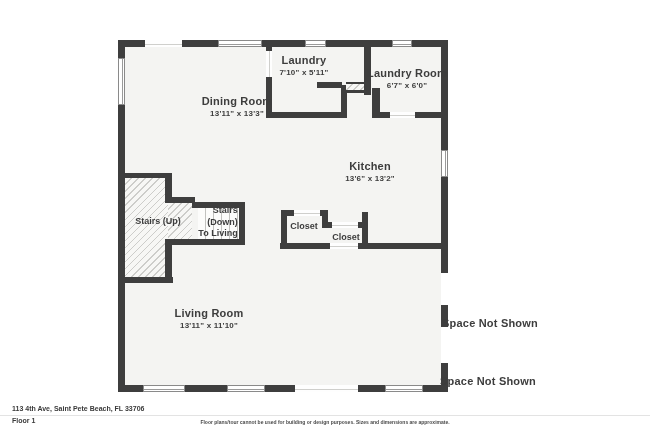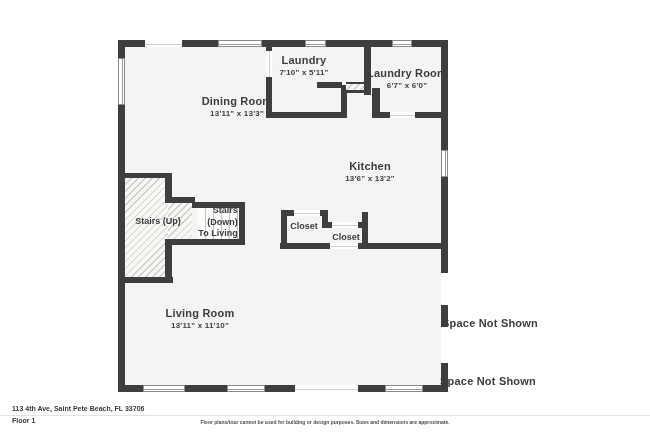--- a/index.html
+++ b/index.html
@@ -119,21 +119,21 @@
     <div class="room-dims">7'10" x 5'11"</div>
   </div>
   <div class="lbl" style="left:407px;top:67px;">
     <div class="room-name">Laundry Room</div>
     <div class="room-dims">6'7" x 6'0"</div>
   </div>
   <div class="lbl" style="left:370px;top:160px;">
     <div class="room-name">Kitchen</div>
     <div class="room-dims">13'6" x 13'2"</div>
   </div>
-  <div class="lbl" style="left:200px;top:307px;">
+  <div class="lbl" style="left:209px;top:307px;">
     <div class="room-name">Living Room</div>
     <div class="room-dims">13'11" x 11'10"</div>
   </div>
 
   <div class="lbl small-lbl" style="left:158px;top:216px;">Stairs (Up)</div>
 
   <div class="lbl stairs-dn" style="left:218px;top:205px;text-align:right;">
     <div>Stairs</div>
     <div>(Down)</div>
     <div>To Living</div>

